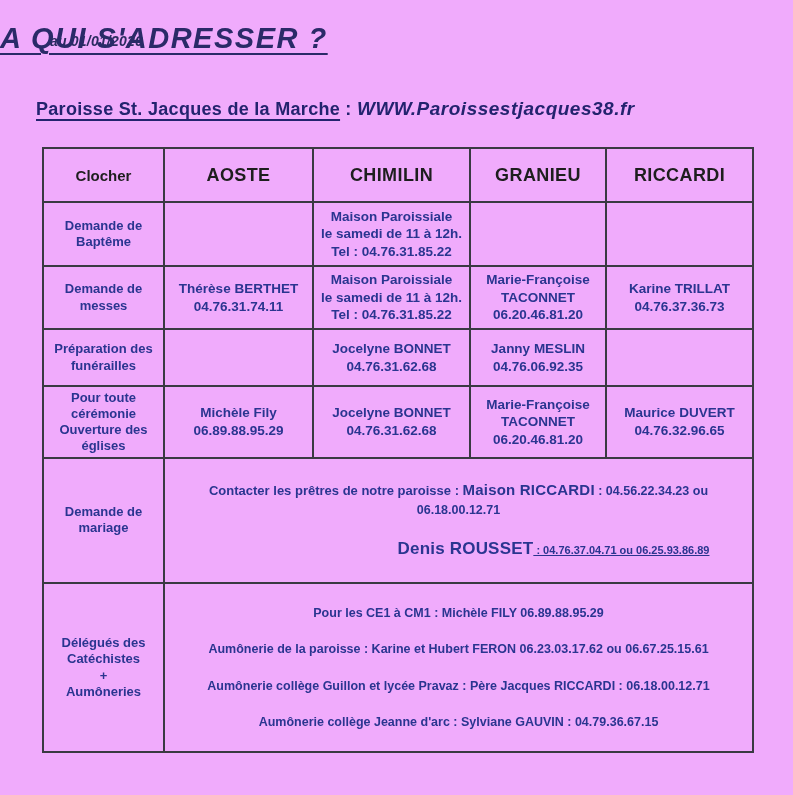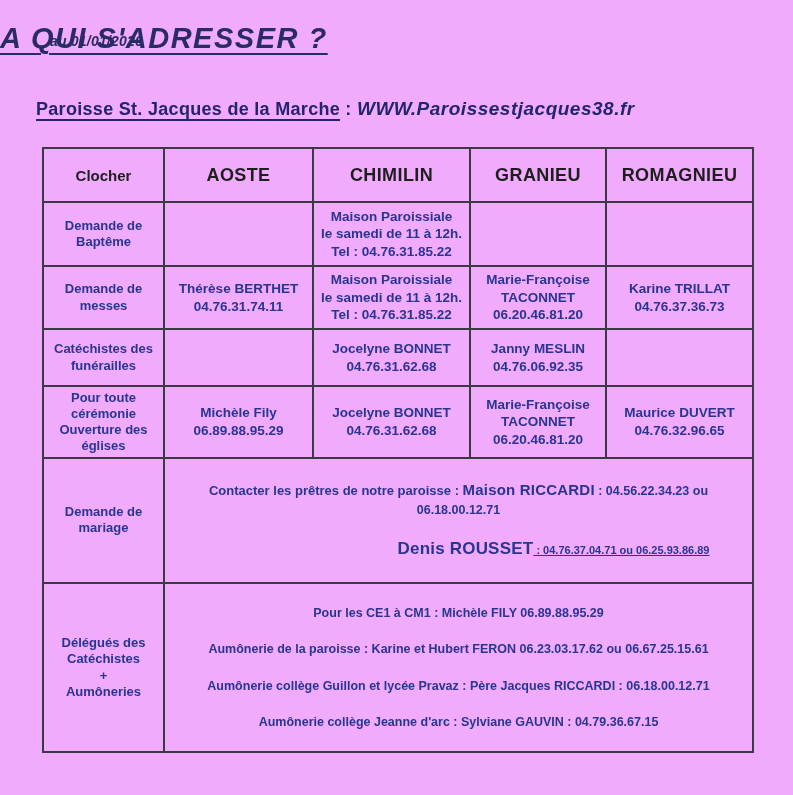--- a/index.html
+++ b/index.html
@@ -111,21 +111,21 @@
         <col style="width:136px">
         <col style="width:147px">
     </colgroup>
 
     <tbody>
         <tr class="hdr">
       <td class="hdr-clocher">Clocher</td>
       <td class="hdr-town">AOSTE</td>
       <td class="hdr-town">CHIMILIN</td>
       <td class="hdr-town">GRANIEU</td>
-      <td class="hdr-town">ROMAGNIEU</td>
+      <td class="hdr-town">RICCARDI</td>
     </tr>
 
 
     <tr class="r2">
       <td class="row-label">Demande de
 Baptême</td>
       <td class="cell"></td>
       <td class="cell">Maison Paroissiale
 le samedi de 11 à 12h.
 Tel : 04.76.31.85.22</td>
@@ -142,21 +142,21 @@
 le samedi de 11 à 12h.
 Tel : 04.76.31.85.22</td>
       <td class="cell">Marie-Françoise
 TACONNET
 06.20.46.81.20</td>
       <td class="cell">Karine TRILLAT
 04.76.37.36.73</td>
     </tr>
 
     <tr class="r4">
-      <td class="row-label">Catéchistes des
+      <td class="row-label">Préparation des
 funérailles</td>
       <td class="cell"></td>
       <td class="cell">Jocelyne BONNET
 04.76.31.62.68</td>
       <td class="cell">Janny MESLIN
 04.76.06.92.35</td>
       <td class="cell"></td>
     </tr>
 
     <tr class="r5">

